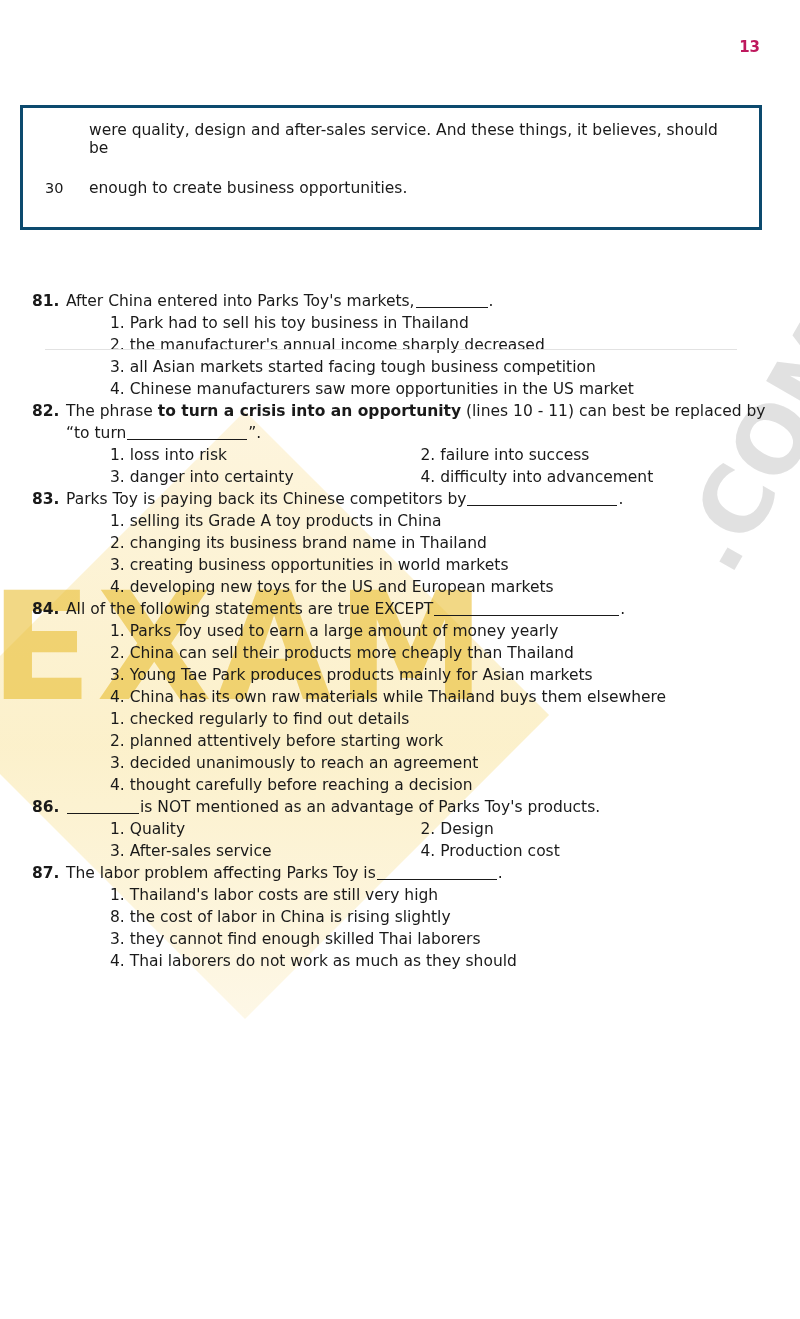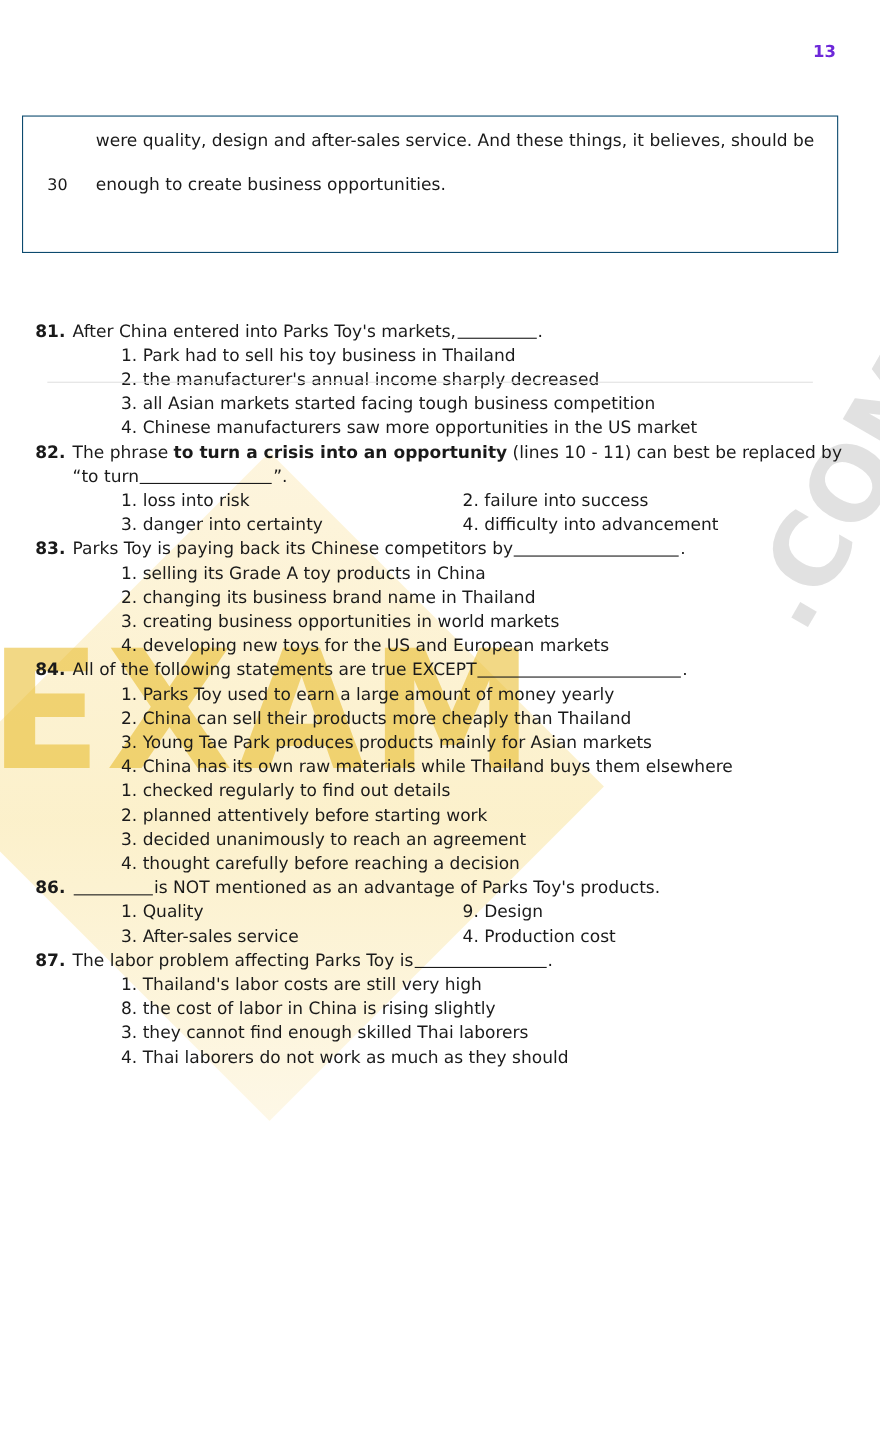--- a/index.html
+++ b/index.html
@@ -73,27 +73,27 @@
     z-index: 2;
   }
 
   
   .page-number {
     text-align: right;
     font-size: 15px;
     font-weight: bold;
     padding-top: 38px;
     padding-right: 22px;
-    color: #6d28d9;
+    color: #be185d;
   }
 
   
   .passage-box {
     margin: 49px 20px 0 2px;
-    border: 1px solid #0c4a6e;
+    border: 3px solid #0c4a6e;
     height: 125px;
     box-sizing: border-box;
     padding: 14px 20px 0 22px;
     position: relative;
     background: transparent;
   }
   .passage-line {
     display: flex;
     align-items: baseline;
     font-size: 15.5px;
@@ -269,21 +269,21 @@
         </div>
       </div>
 
       <div class="question">
         <div class="q-head">
           <span class="q-num">86.</span>
           <span class="q-stem"><span class="blank b-sm"></span><span>is NOT mentioned as an advantage of Parks Toy's products.</span></span>
         </div>
         <div class="choices two-col">
           <div class="choice-line">1. Quality</div>
-          <div class="choice-line col2">9. Design</div>
+          <div class="choice-line col2">2. Design</div>
           <div class="choice-line">3. After-sales service</div>
           <div class="choice-line col2">4. Production cost</div>
         </div>
       </div>
 
       <div class="question">
         <div class="q-head">
           <span class="q-num">87.</span>
           <span class="q-stem"><span>The labor problem affecting Parks Toy is</span><span class="blank b-md"></span><span>.</span></span>
         </div>

